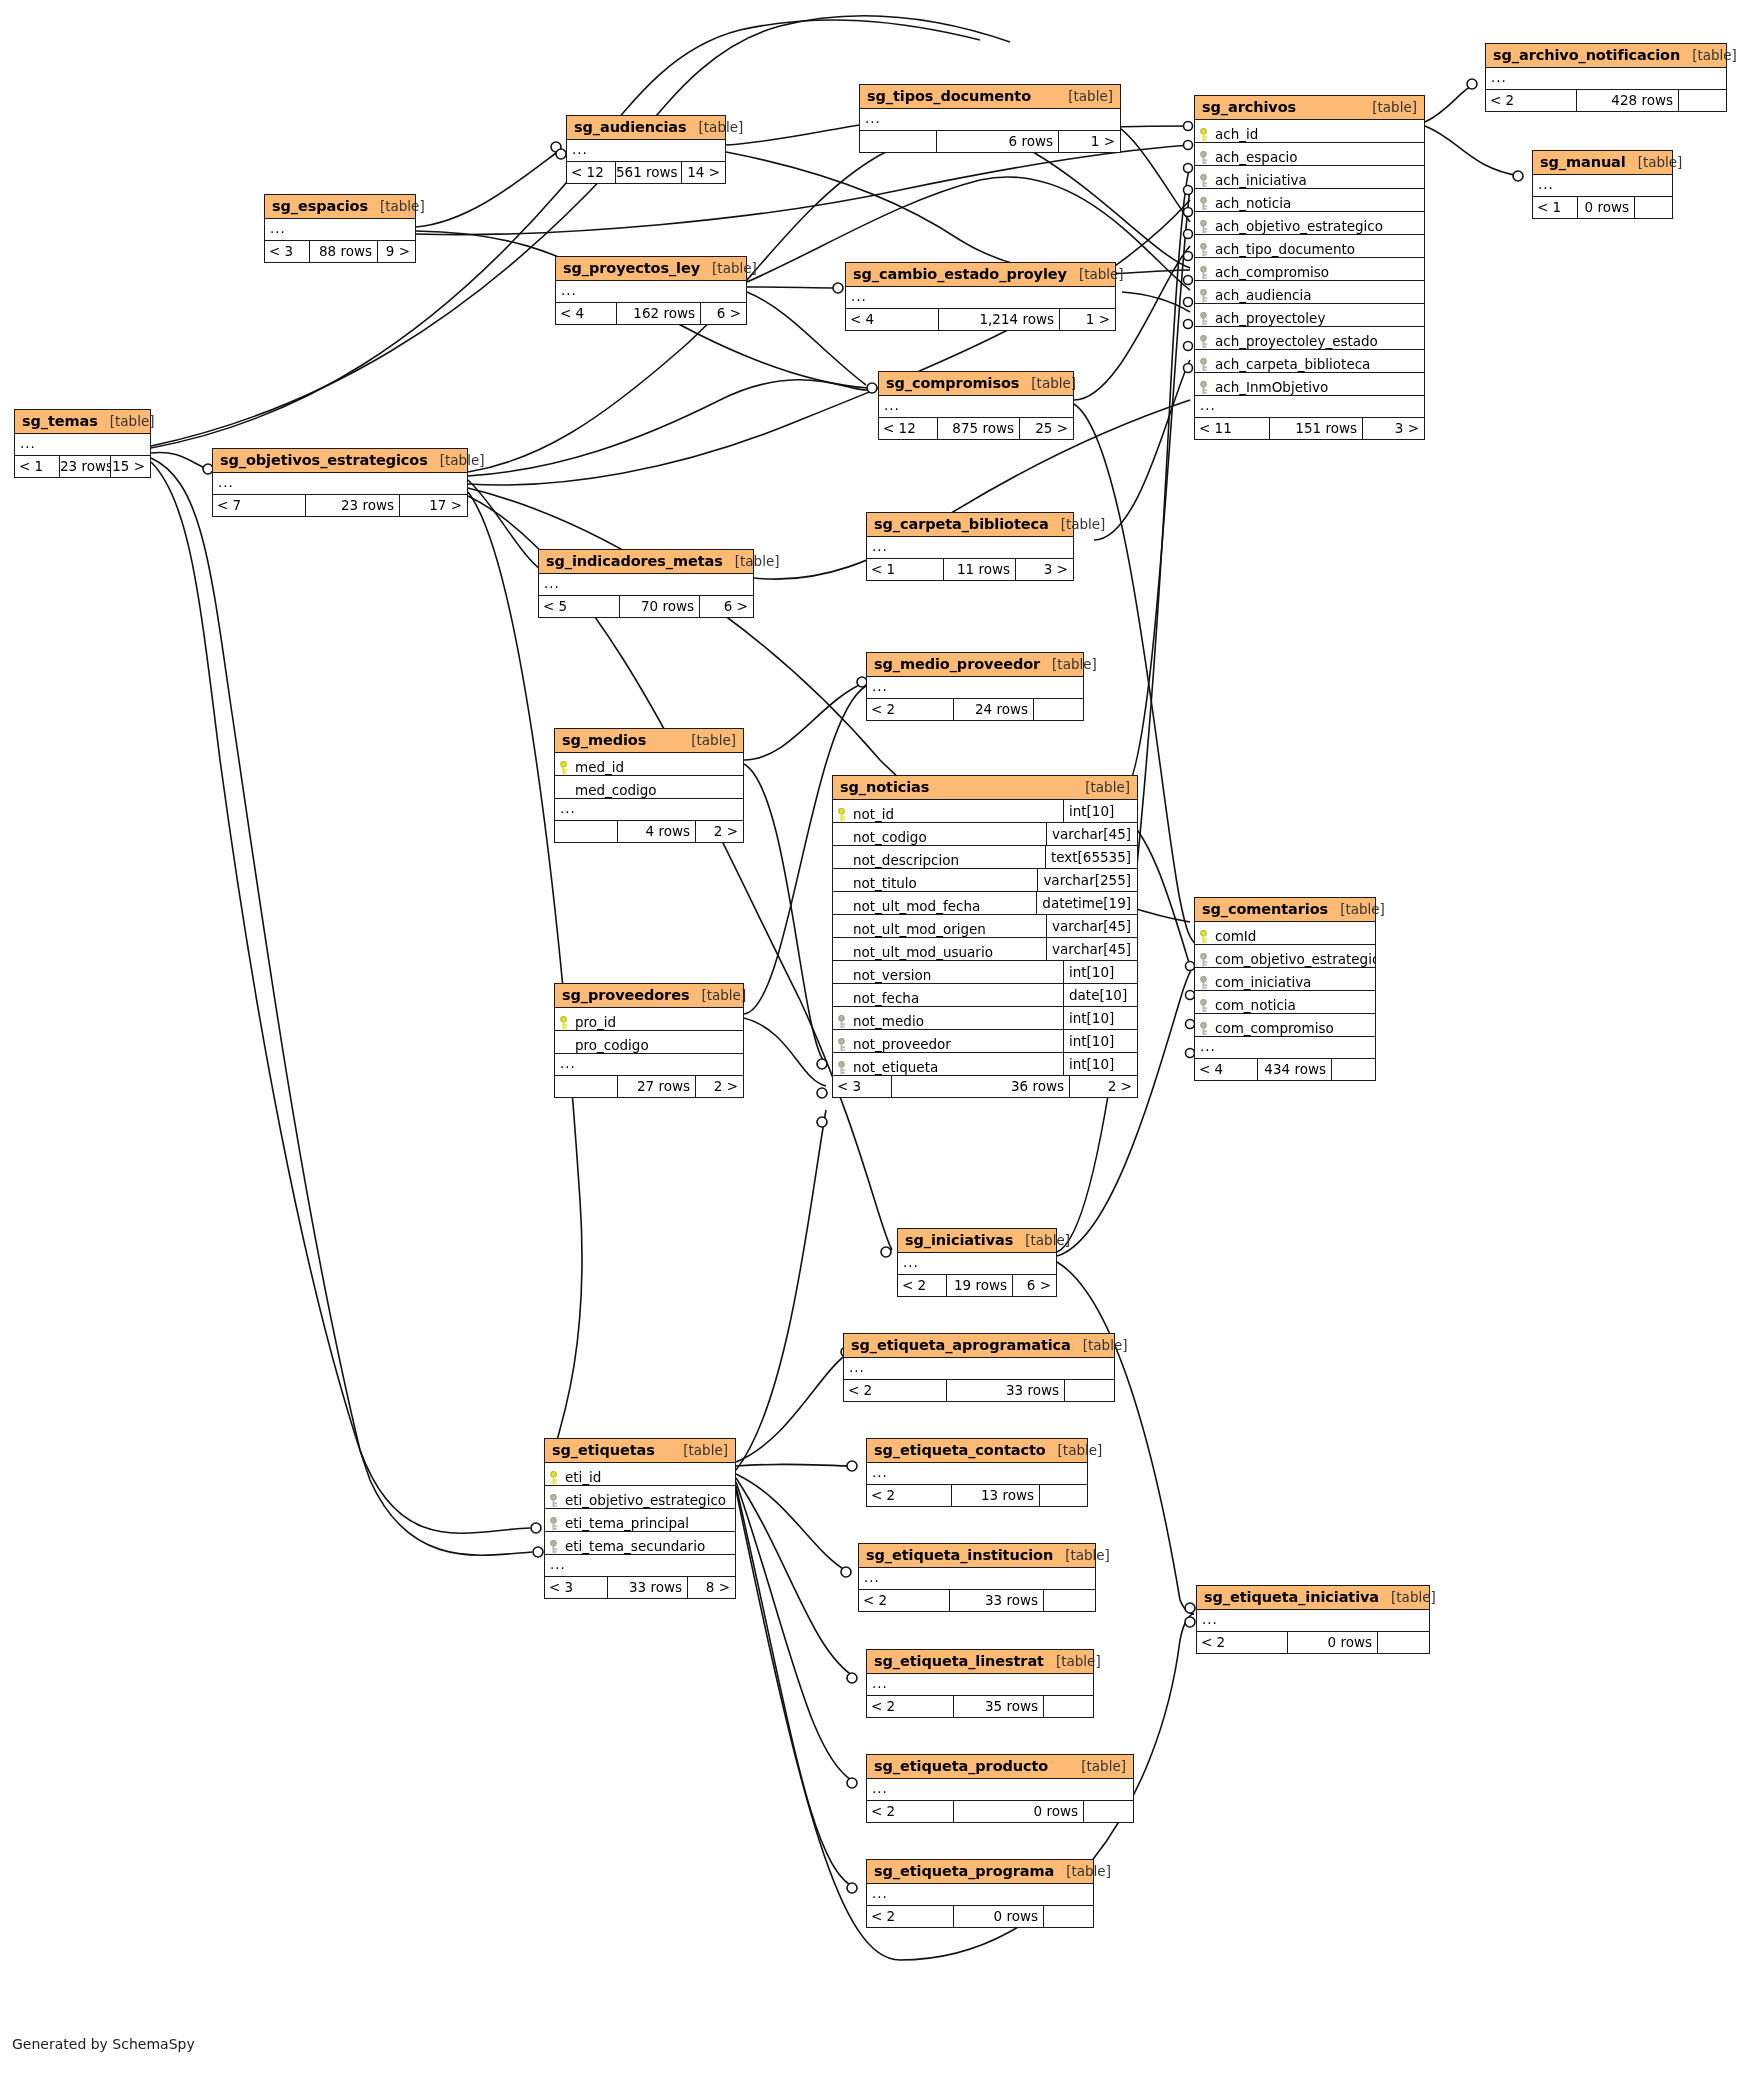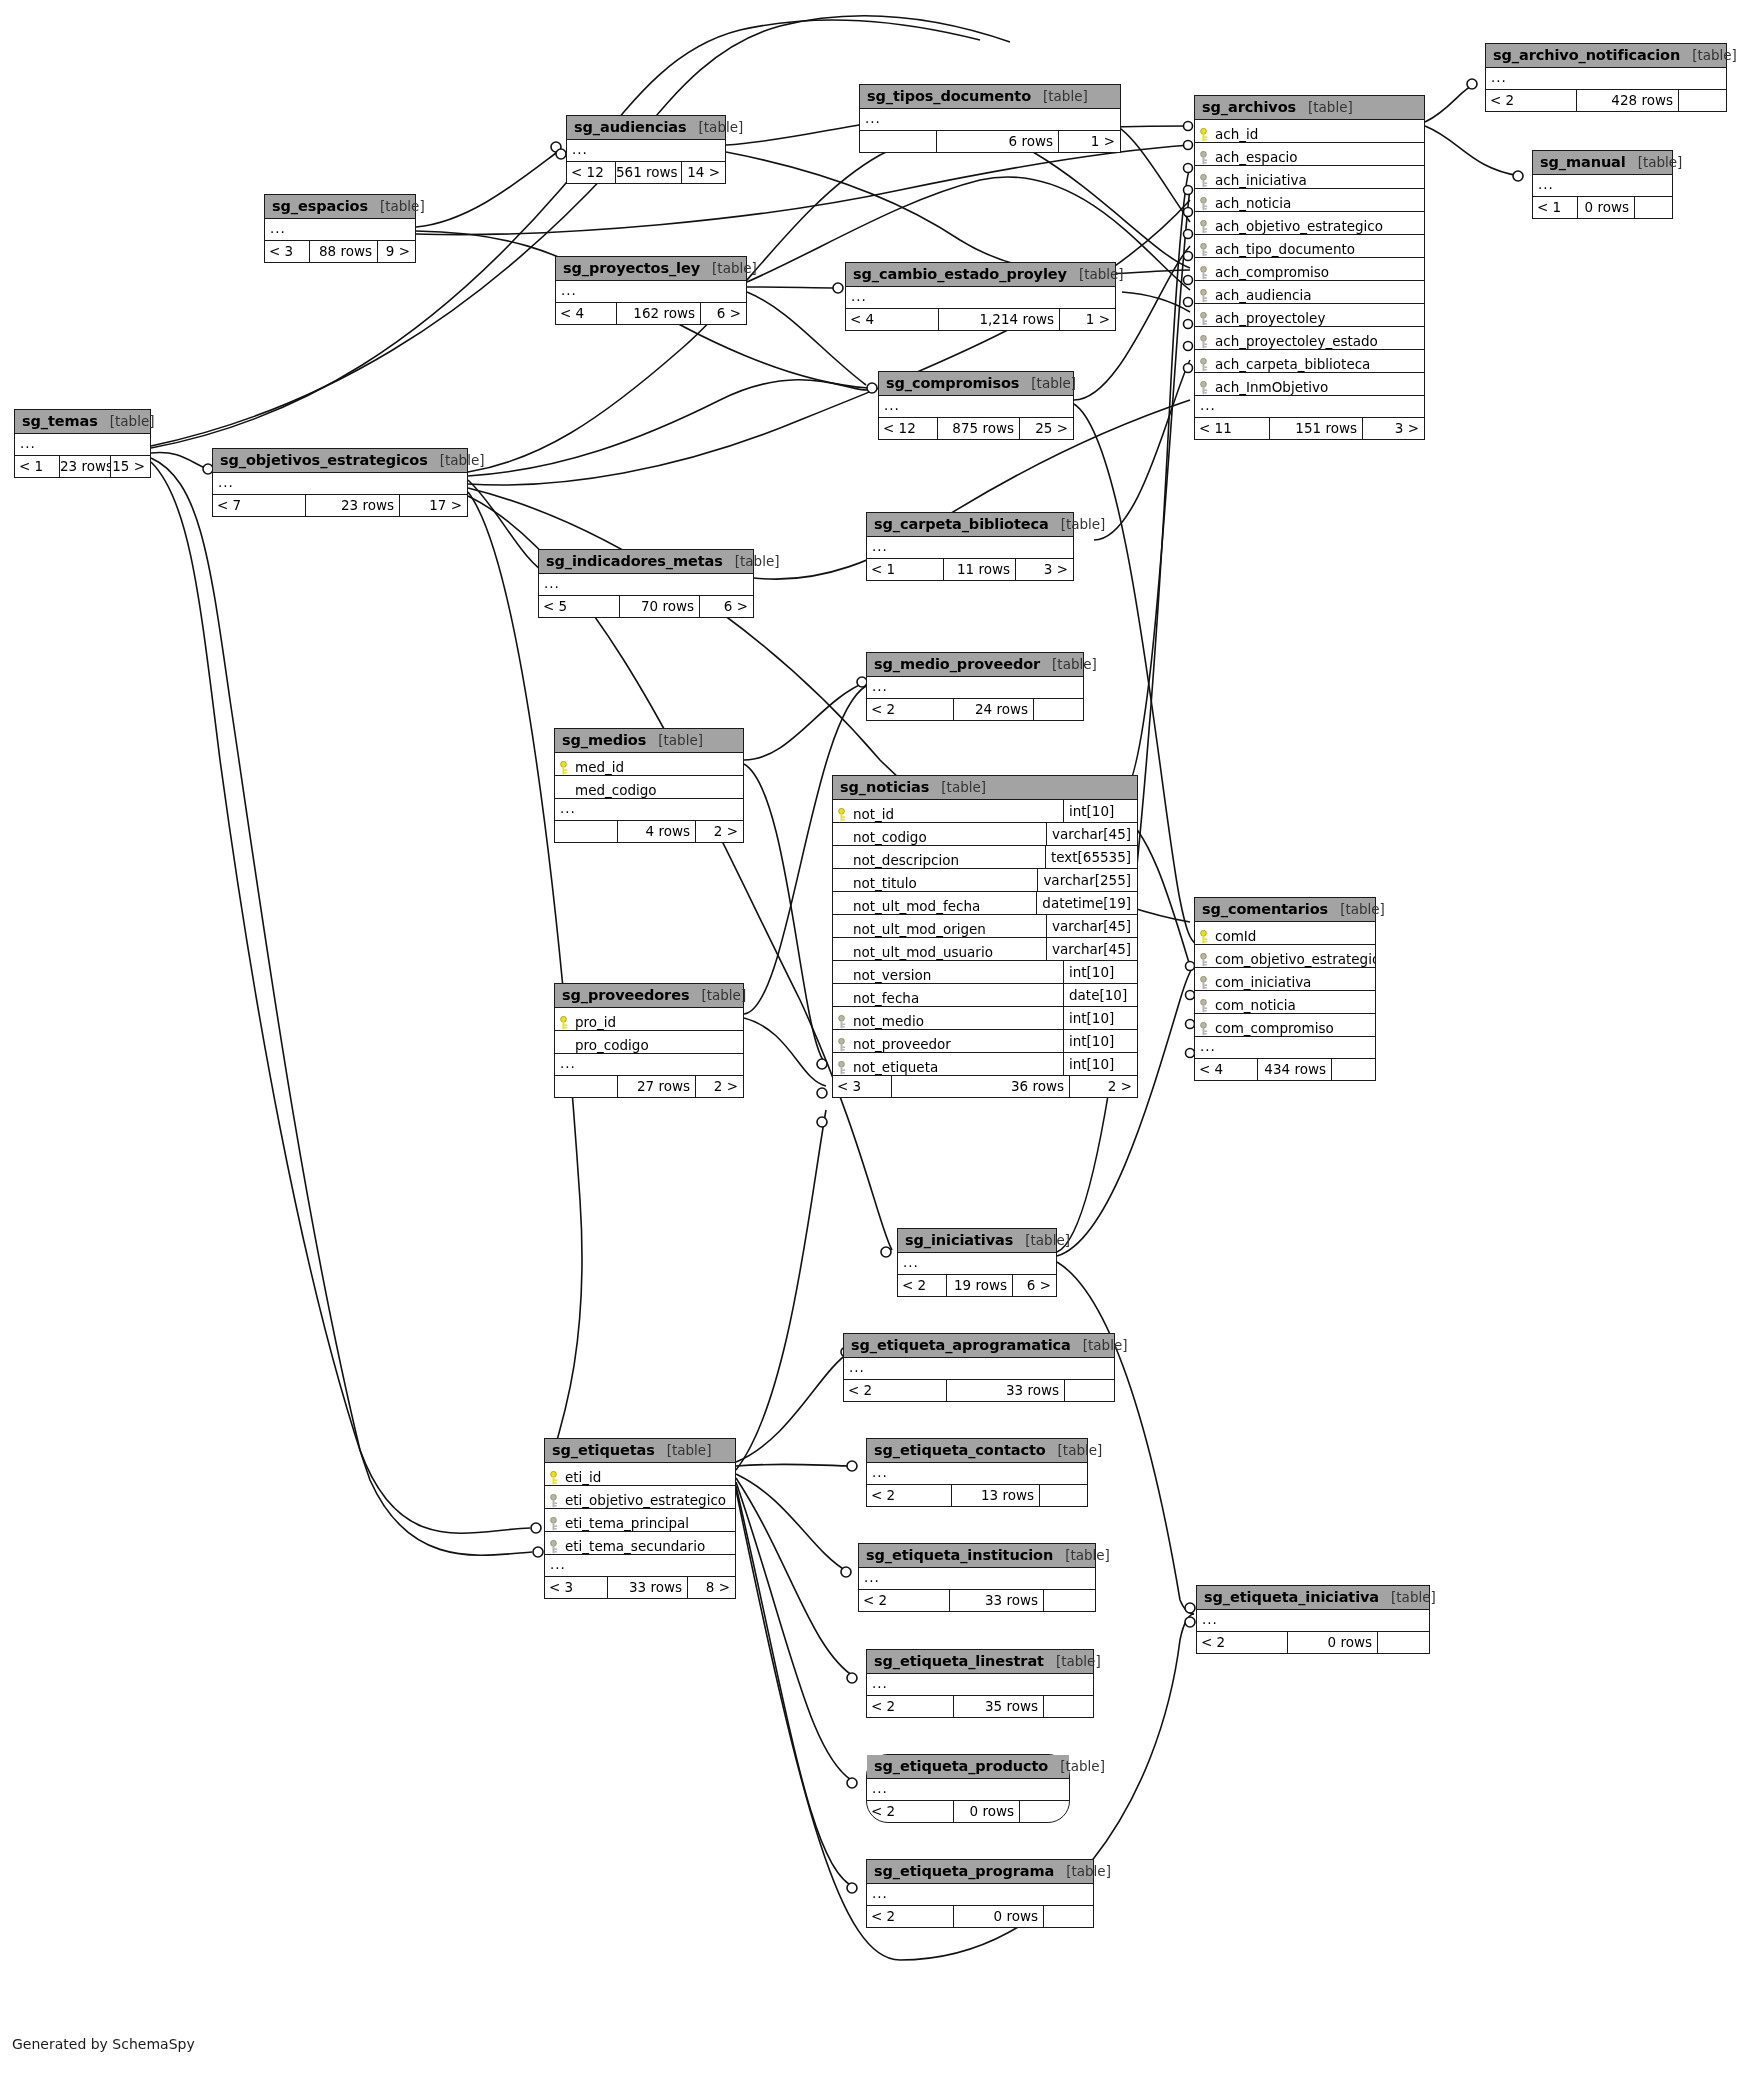--- a/index.html
+++ b/index.html
@@ -30,22 +30,22 @@
   .tbl {
     position: absolute;
     box-sizing: border-box;
     border: 1.6px solid #1a1a1a;
     background: #ffffff;
     z-index: 5;
   }
   .tbl-hdr {
     display: flex;
     align-items: baseline;
-    justify-content: flex-start;
-    background: #a3a3a3;
+    justify-content: space-between;
+    background: #fdba74;
     border-bottom: 1.4px solid #1a1a1a;
     padding: 3px 7px 4px 7px;
     white-space: nowrap;
   }
   .tbl-name {
     font-weight: bold;
     font-size: 14.5px;
     letter-spacing: -0.1px;
     color: #000;
   }
@@ -892,21 +892,21 @@
           <span class="tbl-name">sg_etiqueta_linestrat</span>
           <span class="tbl-tag">[table]</span>
         </div>
         <div class="ellipsis-row">...</div>
         <div class="foot">
           <div class="f-left" style="width:86px">&lt; 2</div>
           <div class="f-mid">35 rows</div>
           <div class="f-right" style="width:50px"></div>
         </div>
       </div>
-      <div class="tbl" style="left: 866px; top: 1754px; width: 204px; border-radius: 22px;">
+      <div class="tbl" style="left: 866px; top: 1754px; width: 268px;">
         <div class="tbl-hdr">
           <span class="tbl-name">sg_etiqueta_producto</span>
           <span class="tbl-tag">[table]</span>
         </div>
         <div class="ellipsis-row">...</div>
         <div class="foot">
           <div class="f-left" style="width:86px">&lt; 2</div>
           <div class="f-mid">0 rows</div>
           <div class="f-right" style="width:50px"></div>
         </div>

